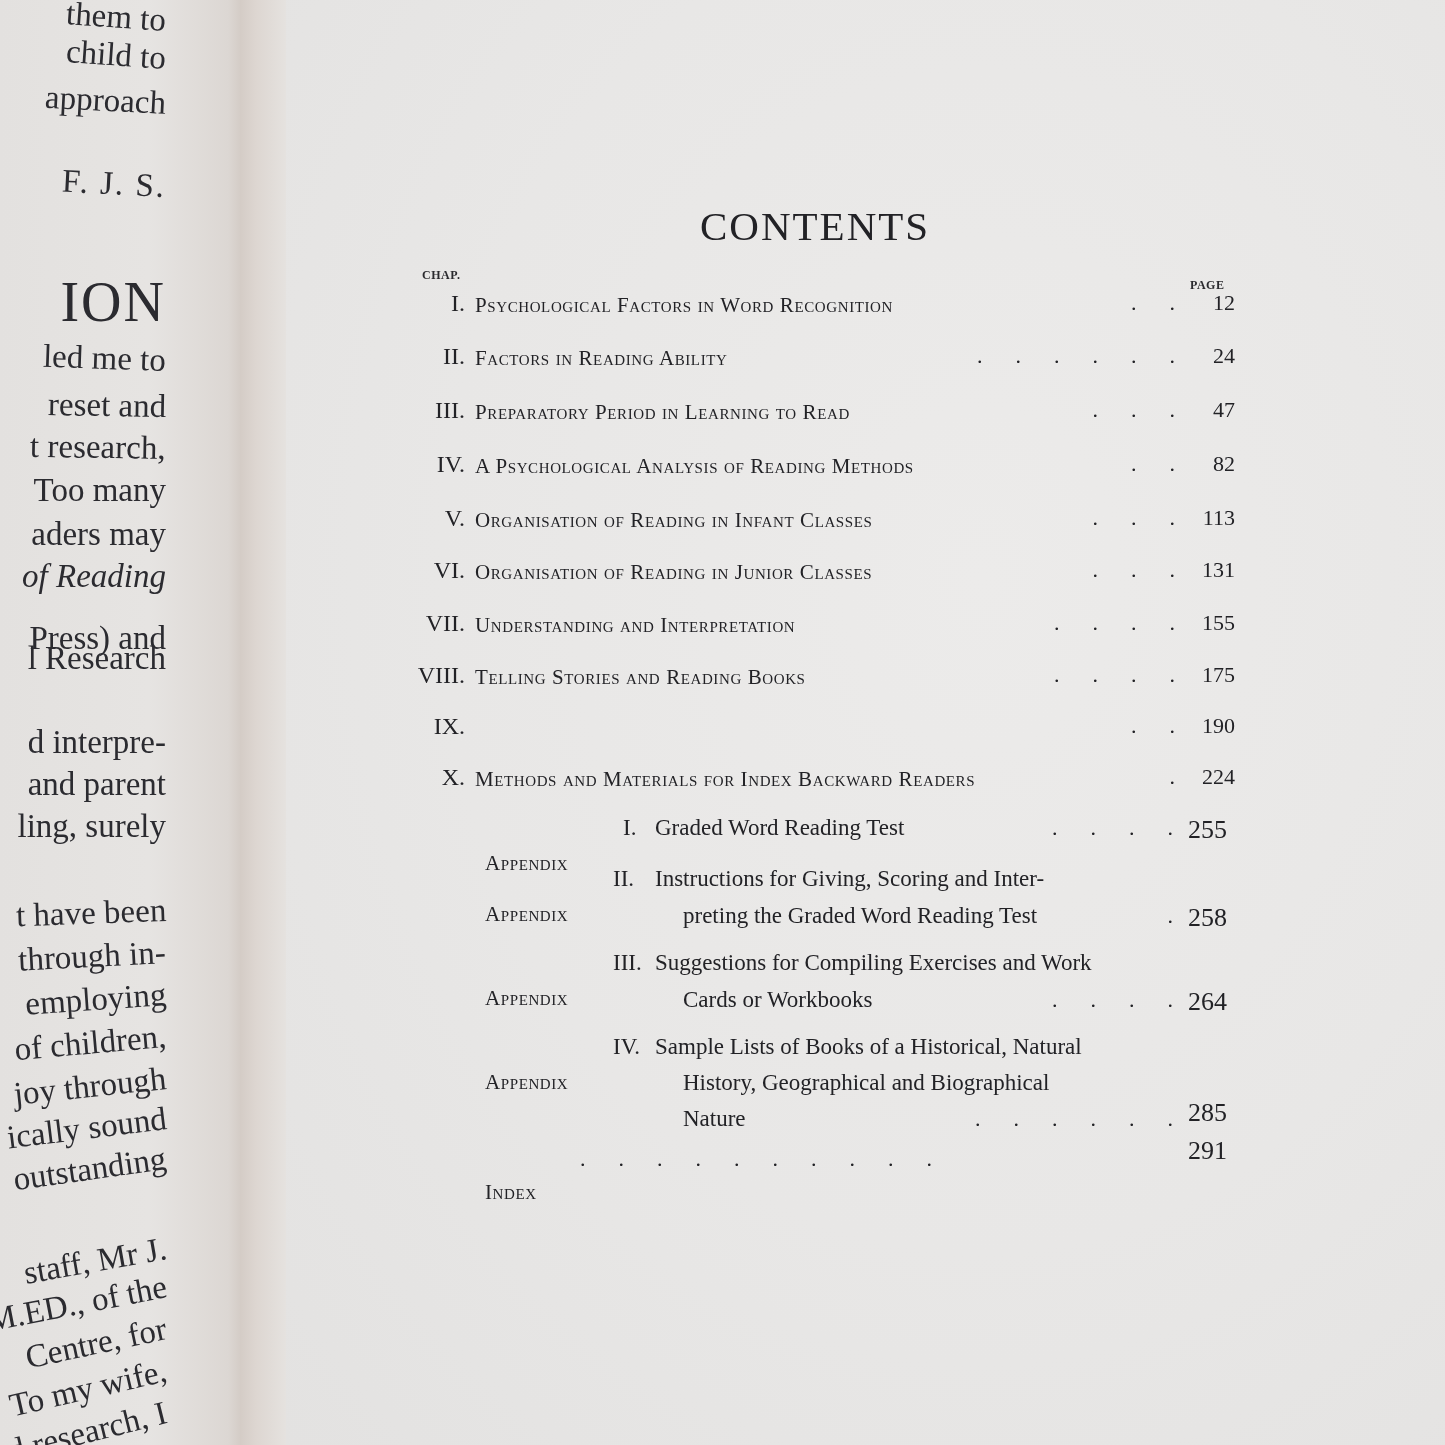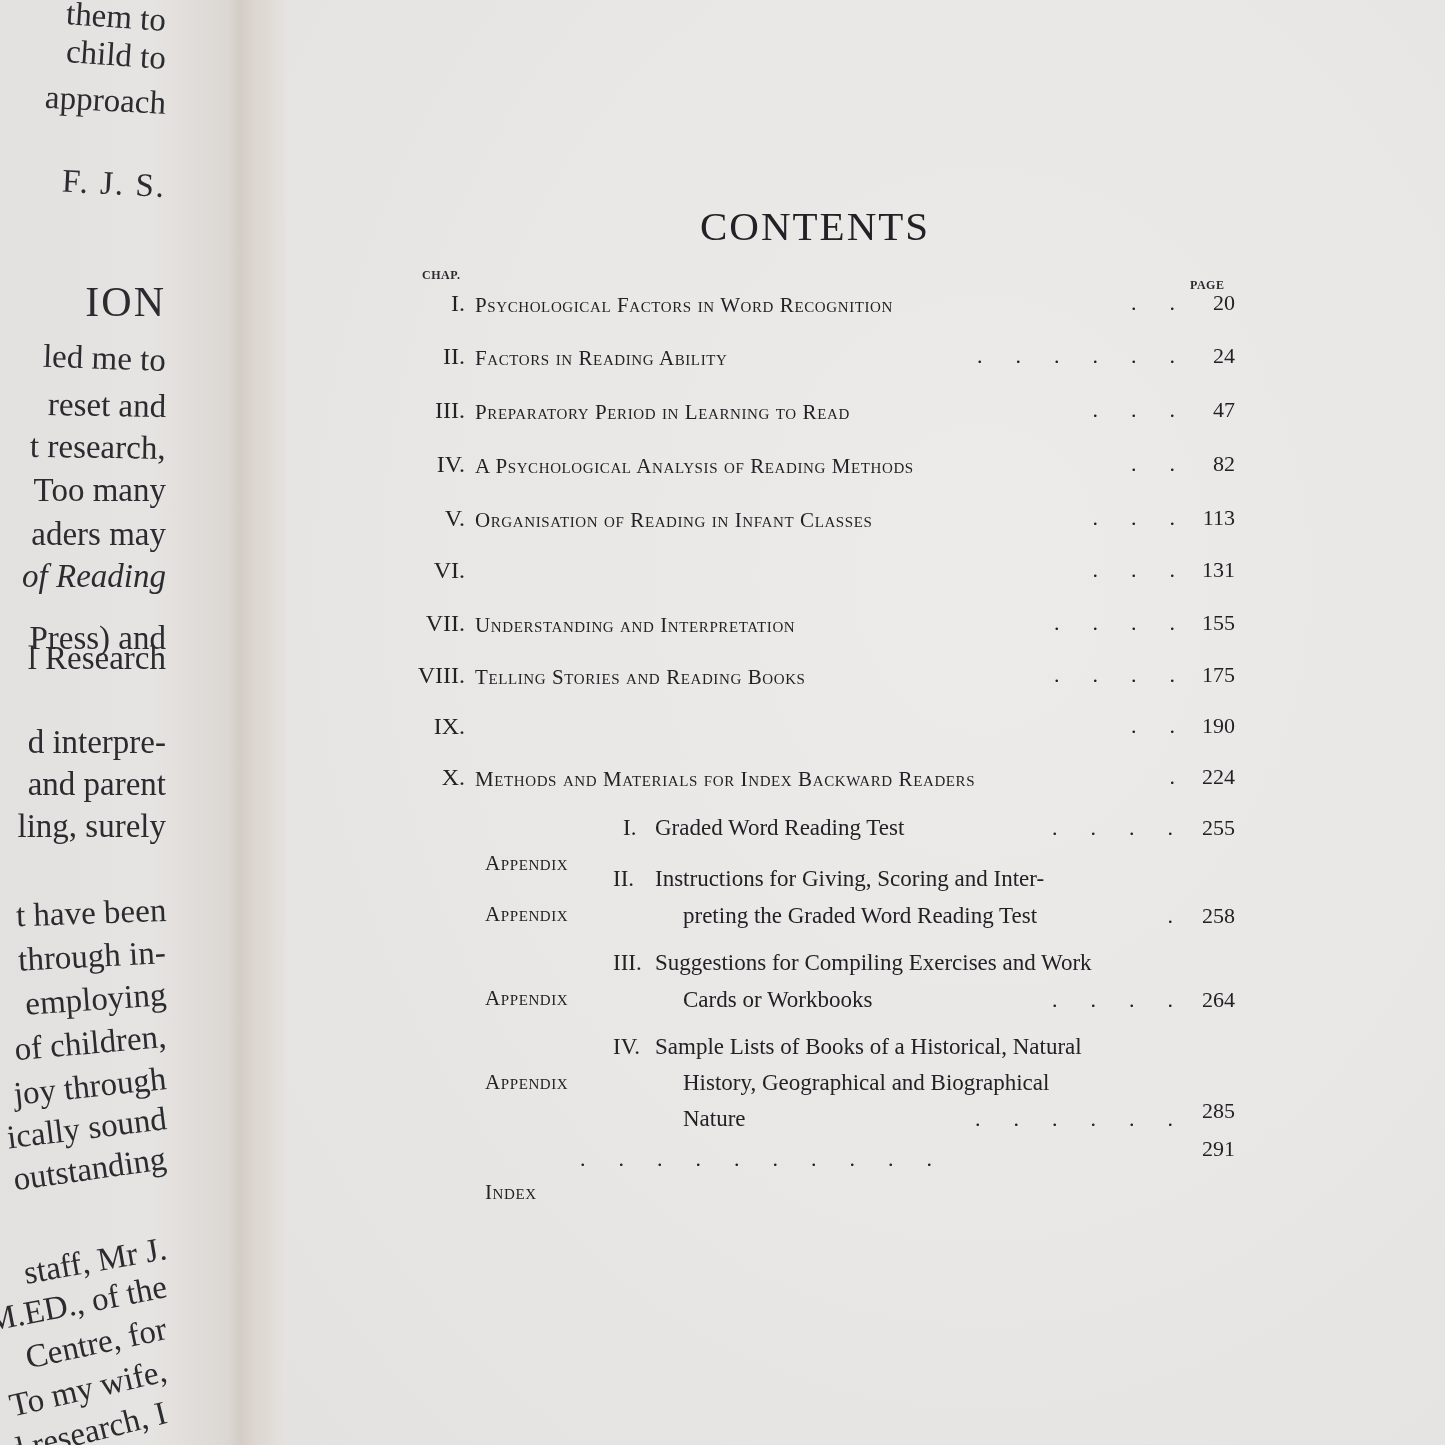--- a/index.html
+++ b/index.html
@@ -56,32 +56,32 @@
     .toc-row .page {
       position: absolute; right: 0; top: 0; font-size: 22px; text-align: right;
     }
     .app-row { position: absolute; left: 485px; width: 750px; font-size: 23px; color: #222226; }
     .app-row .app-label {
       position: absolute; left: 0; top: 2px; font-variant: small-caps; letter-spacing: 0.6px; font-size: 21px; margin-top: 34px;
     }
     .app-row .app-num { position: absolute; top: 0; font-size: 23px; }
     .app-row .app-line { position: absolute; left: 170px; white-space: nowrap; }
     .app-row .app-line2 { position: absolute; left: 198px; white-space: nowrap; }
-    .app-row .page { position: absolute; right: 0; font-size: 22px; margin-left: 24px; }
+    .app-row .page { position: absolute; right: 8px; font-size: 26px; margin-left: 24px; }
     .app-row .dots { position: absolute; white-space: pre; font-size: 22px; }
   </style>
 </head>
 <body>
 
 <div class="left-page" id="left-page">
     <div class="left-line" style="top: 2px; transform: rotate(4deg);">them to</div>
     <div class="left-line" style="top: 40px; transform: rotate(4deg);">child to</div>
     <div class="left-line" style="top: 85px; transform: rotate(3deg);">approach</div>
     <div class="left-line caps" style="top: 168px; transform: rotate(3deg);">F. J. S.</div>
-    <div class="left-line caps" style="top: 278px; transform: rotate(0deg); font-size: 42px;">ION</div>
+    <div class="left-line caps" style="top: 270px; transform: rotate(0deg); font-size: 56px;">ION</div>
     <div class="left-line" style="top: 342px; transform: rotate(2deg);">led me to</div>
     <div class="left-line" style="top: 388px; transform: rotate(1deg);">reset and</div>
     <div class="left-line" style="top: 430px; transform: rotate(1deg);">t research,</div>
     <div class="left-line" style="top: 472px; transform: rotate(0deg);">Too many</div>
     <div class="left-line" style="top: 516px; transform: rotate(0deg);">aders may</div>
     <div class="left-line italic" style="top: 558px; transform: rotate(0deg);">of Reading</div>
     <div class="left-line" style="top: 620px; transform: rotate(0deg);">Press) and</div>
     <div class="left-line" style="top: 640px; transform: rotate(0deg);">l Research</div>
     <div class="left-line" style="top: 724px; transform: rotate(0deg);">d interpre-</div>
     <div class="left-line" style="top: 766px; transform: rotate(0deg);">and parent</div>
@@ -106,21 +106,21 @@
 
 <div class="contents-title">CONTENTS</div>
 <div class="col-head" style="left:422px; top:268px;">CHAP.</div>
 <div class="col-head" style="left:1190px; top:278px;">PAGE</div>
 
 <div id="toc">
     <div class="toc-row" style="top: 290px;">
       <span class="num">I.</span>
       <span class="title">Psychological Factors in Word Recognition</span>
       <span class="dots" style="right:60px">.      .</span>
-      <span class="page">20</span>
+      <span class="page">12</span>
     </div>
     <div class="toc-row" style="top: 343px;">
       <span class="num">II.</span>
       <span class="title">Factors in Reading Ability</span>
       <span class="dots" style="right:60px">.      .      .      .      .      .</span>
       <span class="page">24</span>
     </div>
     <div class="toc-row" style="top: 397px;">
       <span class="num">III.</span>
       <span class="title">Preparatory Period in Learning to Read</span>
@@ -134,20 +134,21 @@
       <span class="page">82</span>
     </div>
     <div class="toc-row" style="top: 505px;">
       <span class="num">V.</span>
       <span class="title">Organisation of Reading in Infant Classes</span>
       <span class="dots" style="right:60px">.      .      .</span>
       <span class="page">113</span>
     </div>
     <div class="toc-row" style="top: 557px;">
       <span class="num">VI.</span>
+      <span class="title">Organisation of Reading in Junior Classes</span>
       <span class="dots" style="right:60px">.      .      .</span>
       <span class="page">131</span>
     </div>
     <div class="toc-row" style="top: 610px;">
       <span class="num">VII.</span>
       <span class="title">Understanding and Interpretation</span>
       <span class="dots" style="right:60px">.      .      .      .</span>
       <span class="page">155</span>
     </div>
     <div class="toc-row" style="top: 662px;">

